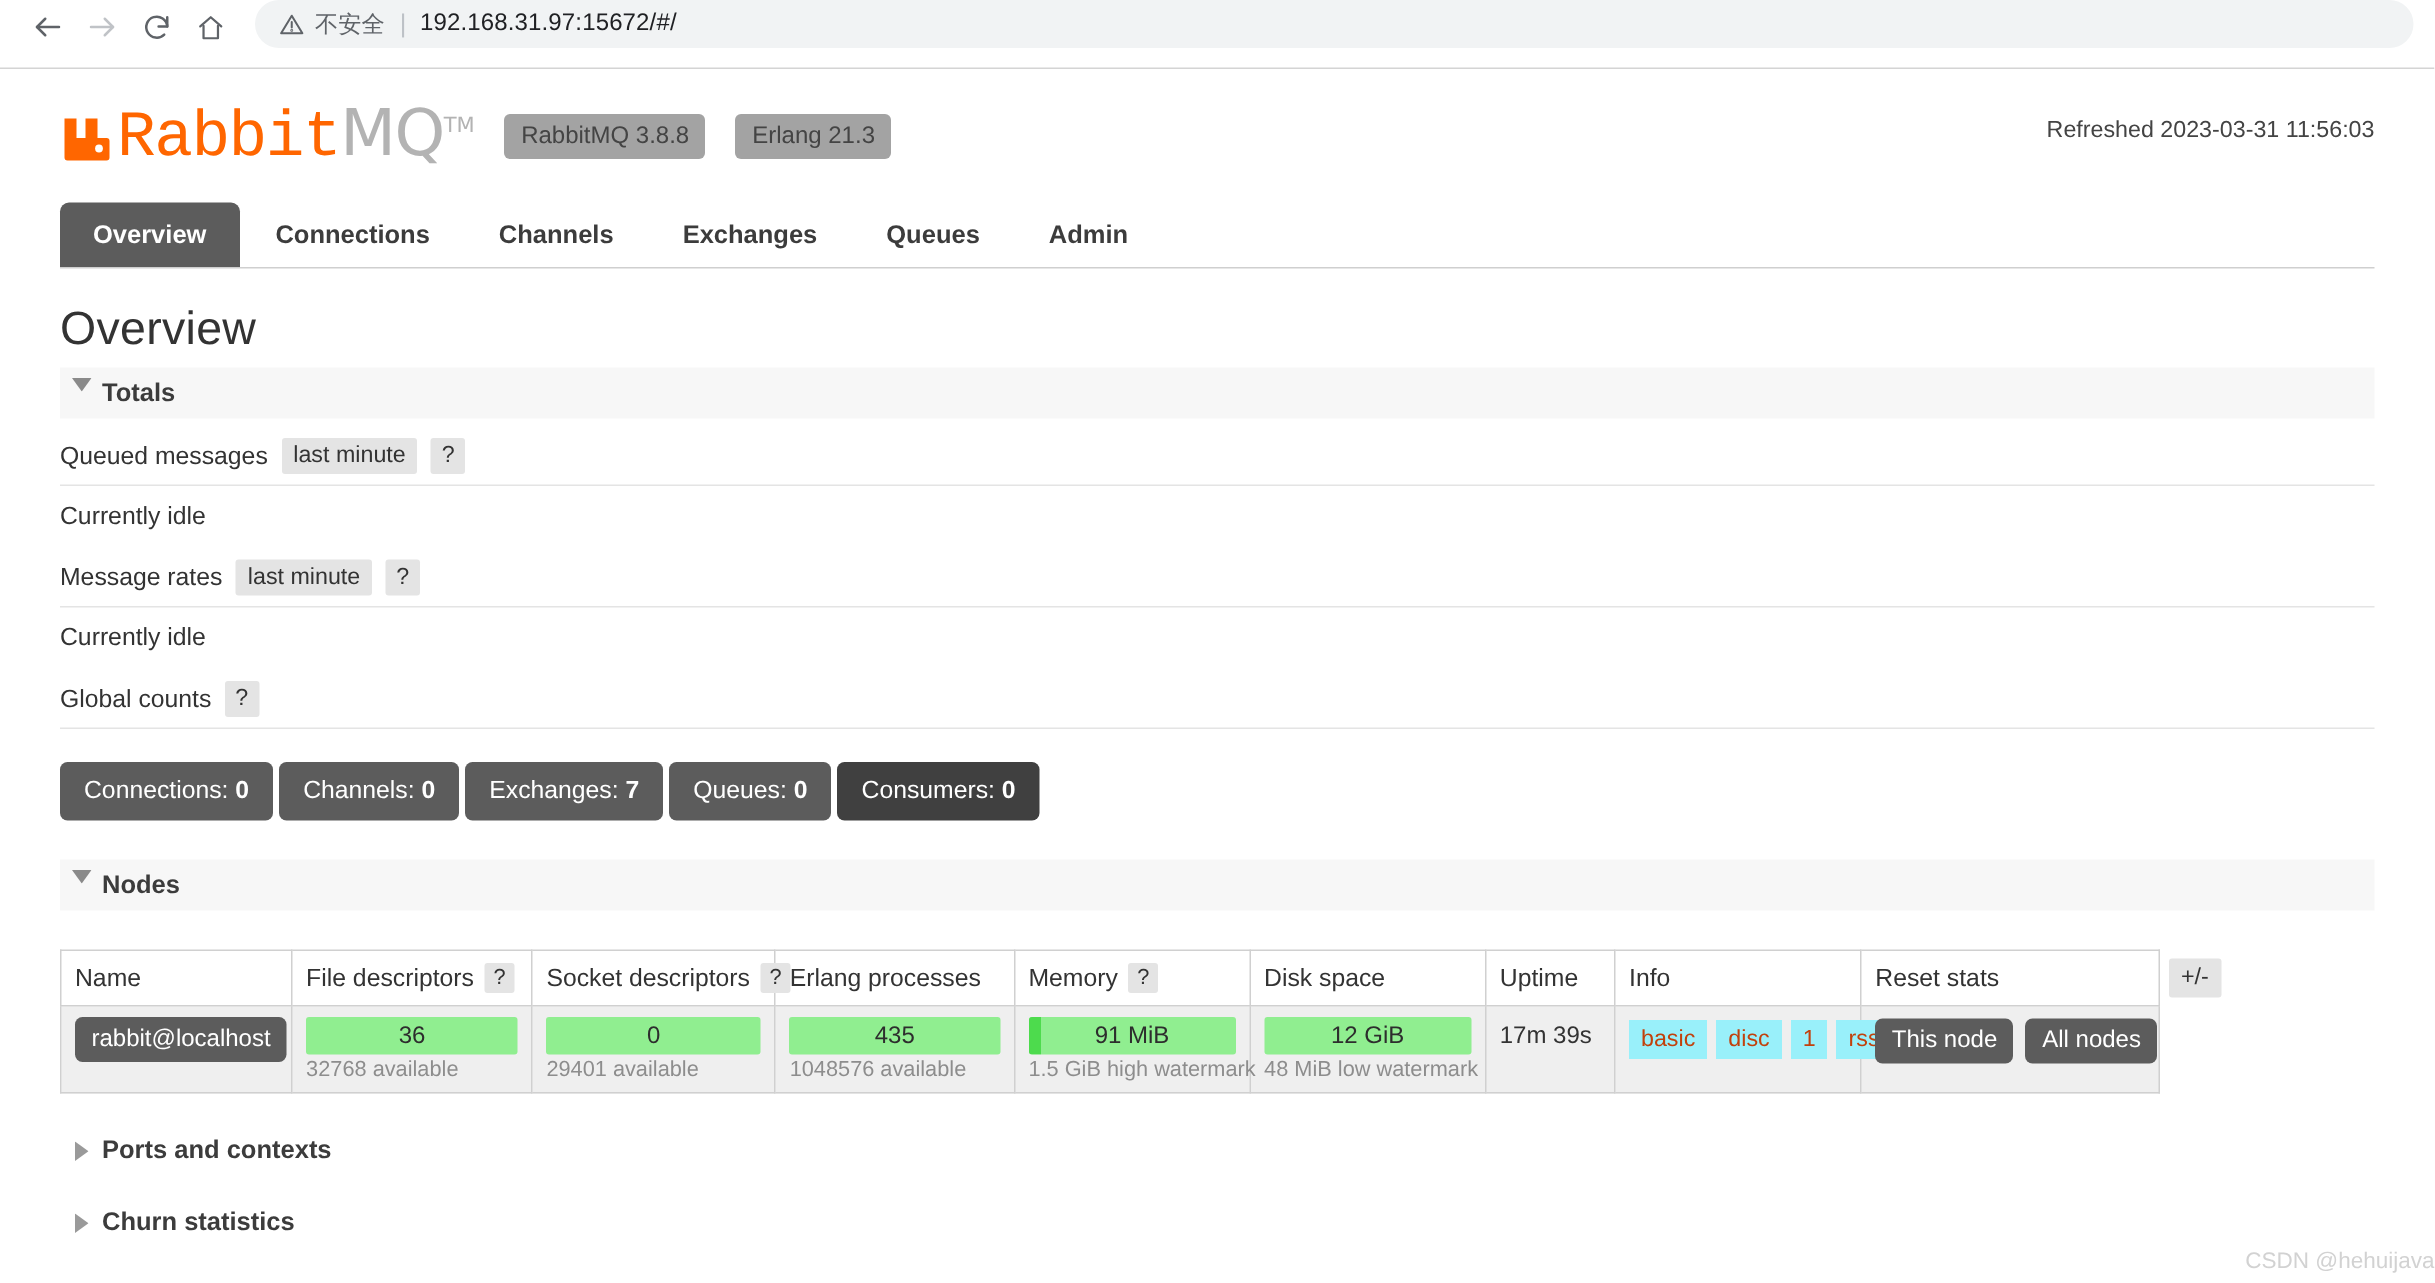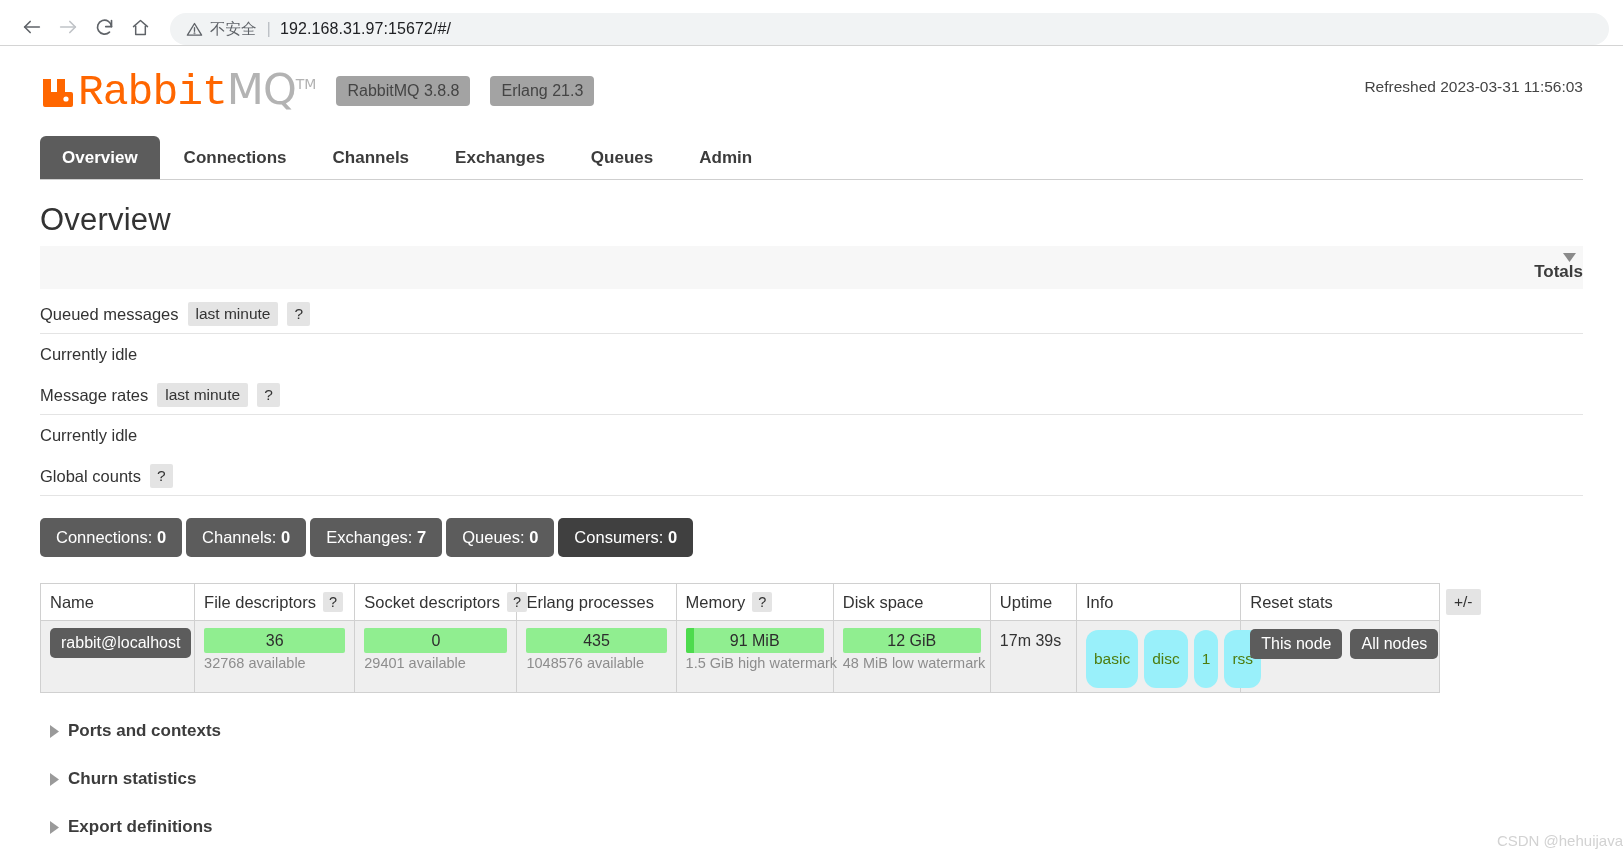--- a/index.html
+++ b/index.html
@@ -9,21 +9,21 @@
     background: #ffffff;
     font-family: "Liberation Sans", sans-serif;
     overflow: hidden;
   }
 
   
   .browser-bar {
     height: 46px;
     background: #ffffff;
     display: flex;
-    align-items: flex-end;
+    align-items: flex-start;
     padding: 0 14px;
     border-bottom: 1px solid #d4d4d4;
   }
   .nav-btn {
     width: 36px; height: 36px;
     display: flex; align-items: center; justify-content: center;
     color: #5f6368;
     flex: 0 0 auto;
   }
   .nav-btn svg { display: block; }
@@ -122,23 +122,22 @@
     font-size: 31px;
     font-weight: normal;
     color: #333;
     margin: 22px 0 8px 0;
     letter-spacing: 0.2px;
   }
   .section-bar {
     background: #f7f7f7;
     padding: 7px 0 7px 0;
     display: flex;
-    align-items: flex-end;
+    align-items: flex-start;
     margin-bottom: 4px;
-    flex-direction: column;
   }
   .section-bar .caret {
     width: 28px;
     display: flex; align-items: center; justify-content: center;
     color: #8a8a8a;
   }
   .section-bar .sect-label {
     font-size: 17px;
     font-weight: bold;
     color: #3c3c3c;
@@ -255,24 +254,24 @@
   }
   .plain-cell {
     font-size: 16px;
     color: #333;
     padding-top: 4px;
     white-space: nowrap;
   }
   .info-badges { display: flex; gap: 6px; padding-top: 2px; }
   .info-badge {
     background: #99f0fa;
-    color: #4d7c0f;
+    color: #c2410c;
     font-size: 15.5px;
-    padding: 20px 8px;
-    border-radius: 12px;
+    padding: 4px 8px;
+    border-radius: 0;
   }
   .reset-btns { display: flex; gap: 8px; padding-top: 1px; }
   .reset-btn {
     background: #5c5c5c;
     color: #ffffff;
     font-size: 16px;
     padding: 6px 11px;
     border-radius: 5px;
     white-space: nowrap;
   }
@@ -411,20 +410,28 @@
   </div>
 
   <div class="counts">
     <div class="count-btn"><span>Connections:</span> <b>0</b></div>
     <div class="count-btn"><span>Channels:</span> <b>0</b></div>
     <div class="count-btn"><span>Exchanges:</span> <b>7</b></div>
     <div class="count-btn"><span>Queues:</span> <b>0</b></div>
     <div class="count-btn muted"><span>Consumers:</span> <b>0</b></div>
   </div>
 
+  <div class="section-bar" style="margin-top:26px">
+    <span class="caret">
+      <svg width="13" height="9" viewBox="0 0 13 9">
+          <polygon points="0,0 13,0 6.5,9" fill="currentColor"></polygon>
+        </svg>
+    </span>
+    <span class="sect-label">Nodes</span>
+  </div>
 
   <div class="nodes-wrap">
     <table class="nodes">
       <colgroup>
         <col style="width:152px">
           <col style="width:158px">
           <col style="width:160px">
         <col style="width:157px">
           <col style="width:155px">
           <col style="width:155px">

